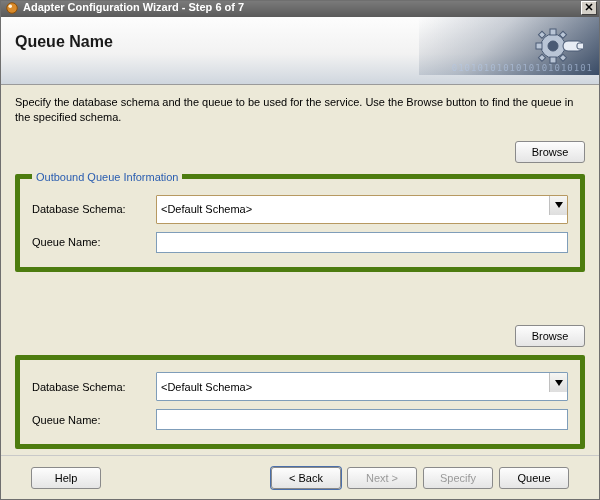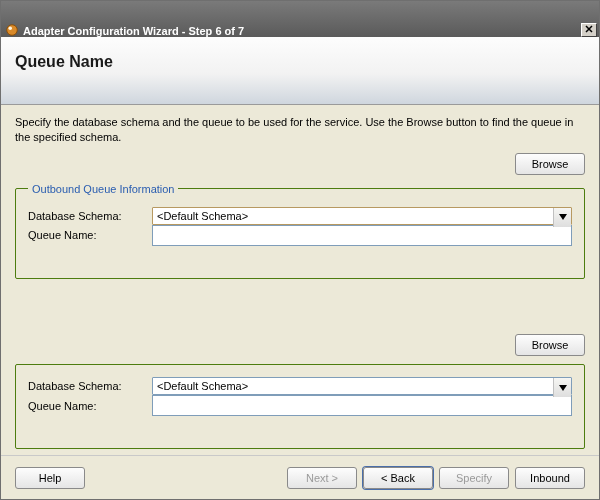--- a/index.html
+++ b/index.html
@@ -13,25 +13,25 @@
     overflow: hidden;
   }
   .window {
     width: 600px; height: 500px;
     border: 1px solid #6f6f6f;
     background: #ece9d8;
     display: flex;
     flex-direction: column;
   }
   .titlebar {
-    height: 36px;
+    height: 16px;
     background: linear-gradient(to bottom, #7a7a7a, #5a5a5a);
     color: #fff;
     display: flex;
-    align-items: flex-end;
+    align-items: flex-start;
     padding: 0 2px 0 4px;
     font-size: 11px;
   }
   .titlebar-icon {
     width: 14px; height: 14px;
     margin-right: 4px;
     display: inline-flex;
     align-items: center;
     justify-content: center;
   }
@@ -97,66 +97,67 @@
     gap: 8px;
   }
   .instruction {
     font-size: 11px;
     line-height: 1.35;
     color: #000;
   }
   .browse-row {
     display: flex;
     justify-content: flex-end;
-    margin-top: 0;
+    margin-top: 8px;
   }
   .btn {
     min-width: 70px;
     height: 22px;
     padding: 0 10px;
     background: linear-gradient(to bottom, #fdfdfd, #e5e5e5);
     border: 1px solid #8a8a8a;
     border-radius: 3px;
     font-size: 11px;
     font-family: inherit;
     cursor: pointer;
     color: #000;
   }
   .btn:disabled {
     color: #9a9a9a;
     cursor: default;
   }
   fieldset.group {
-    border: 1px solid #4d7c0f;
+    border: 5px solid #4d7c0f;
     border-radius: 2px;
     margin: 0;
-    padding: 10px 12px 32px 12px;
+    padding: 10px 12px 14px 12px;
     position: relative;
   }
   fieldset.group legend {
     color: #2a5db0;
     font-size: 11px;
     padding: 0 4px;
   }
   .form-row {
     display: flex;
     align-items: center;
+    margin-top: 8px;
   }
   .form-row:first-of-type { margin-top: 2px; }
   .form-label {
     width: 124px;
     font-size: 11px;
   }
   .select-wrap {
     flex: 1;
     position: relative;
   }
   .select {
     width: 100%;
-    height: 18px;
+    height: 29px;
     border: 1px solid #b79961;
     background: #fff;
     font-family: inherit;
     font-size: 11px;
     padding: 2px 22px 2px 4px;
     appearance: none;
     -webkit-appearance: none;
     border-radius: 1px;
   }
   .select.plain {
@@ -182,21 +183,21 @@
     font-family: inherit;
     font-size: 11px;
     padding: 2px 4px;
   }
   .spacer { flex: 1; }
   .button-bar {
     height: 44px;
     border-top: 1px solid #c9c9c9;
     display: flex;
     align-items: center;
-    padding: 0 14px;
+    padding: 0 30px;
     gap: 6px;
   }
   .button-bar .gap { flex: 1; }
   .default-btn {
     box-shadow: 0 0 0 1px #4a6ea9;
   }
 </style>
 </head>
 <body>
 
@@ -212,20 +213,41 @@
     <span class="titlebar-text">Adapter Configuration Wizard - Step 6 of 7</span>
     <div class="titlebar-close">
       <svg width="8" height="8" viewBox="0 0 8 8">
           <path d="M1 1 L7 7 M7 1 L1 7" stroke="#000" stroke-width="1.5"></path>
         </svg>
     </div>
   </div>
 
   <div class="banner">
     <div class="banner-title">Queue Name</div>
+    <div class="banner-art">
+      <span class="banner-binary">0101010101010101010101</span>
+      <svg class="banner-gear" viewBox="0 0 50 50">
+        <g fill="#b9c5d6" stroke="#4a5a74" stroke-width="1">
+          <circle cx="20" cy="25" r="12"></circle>
+          <circle cx="20" cy="25" r="5" fill="#4a5a74"></circle>
+          <rect x="17" y="8" width="6" height="6"></rect>
+          <rect x="17" y="36" width="6" height="6"></rect>
+          <rect x="3" y="22" width="6" height="6"></rect>
+          <rect x="31" y="22" width="6" height="6"></rect>
+          <rect x="7" y="11" width="5" height="5" transform="rotate(45 9 13)"></rect>
+          <rect x="28" y="11" width="5" height="5" transform="rotate(45 30 13)"></rect>
+          <rect x="7" y="34" width="5" height="5" transform="rotate(45 9 36)"></rect>
+          <rect x="28" y="34" width="5" height="5" transform="rotate(45 30 36)"></rect>
+        </g>
+        <g fill="#e8edf5" stroke="#4a5a74" stroke-width="1">
+          <rect x="30" y="20" width="20" height="10" rx="5"></rect>
+          <rect x="44" y="22" width="8" height="6" rx="2"></rect>
+        </g>
+      </svg>
+    </div>
   </div>
 
   <div class="content">
 
     <div class="instruction">Specify the database schema and the queue to be used for the service. Use the Browse button to find the queue in the specified schema.</div>
 
     <div class="browse-row">
       <button class="btn">Browse</button>
     </div>
 
@@ -270,19 +292,19 @@
         <label class="form-label">Queue Name:</label>
         <input type="text" class="text-input" value="" style="">
       </div>
     </fieldset>
 
   </div>
 
   <div class="button-bar">
     <button class="btn">Help</button>
     <div class="gap"></div>
+    <button class="btn default-btn">&lt; Back</button>
     <button class="btn" disabled="">Next &gt;</button>
-    <button class="btn default-btn">&lt; Back</button>
     <button class="btn" disabled="">Specify</button>
-    <button class="btn">Inbound</button>
+    <button class="btn">Queue</button>
   </div>
 
 </div>
 
 </body></html>

